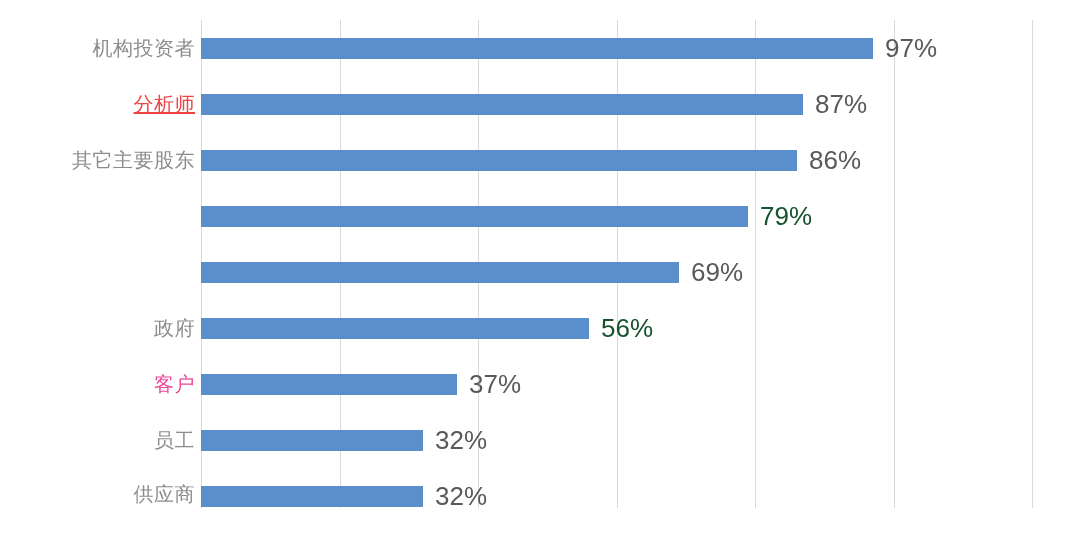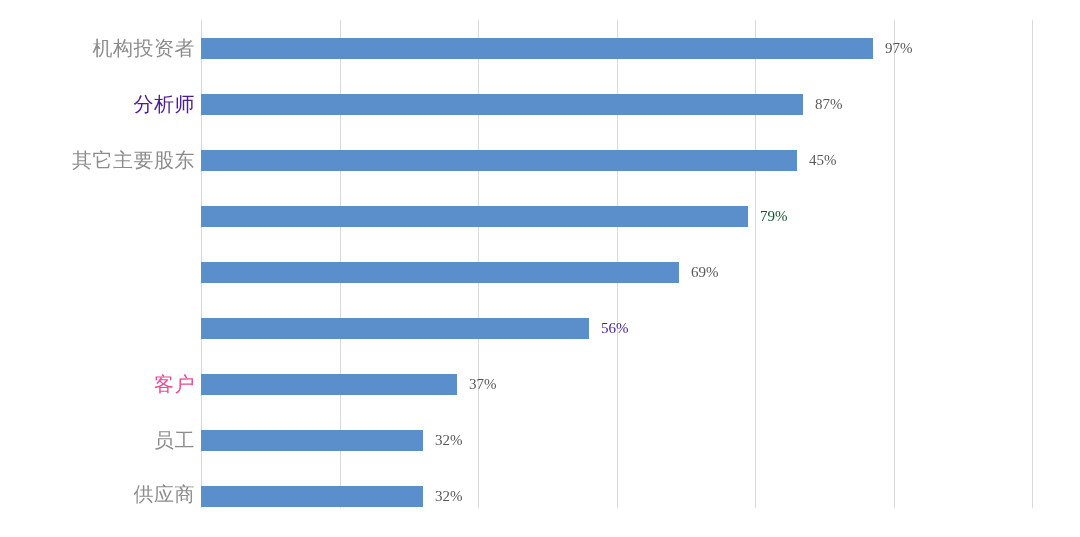--- a/index.html
+++ b/index.html
@@ -73,24 +73,24 @@
   .bar {
     position: absolute;
     left: 201px;
     height: 21px;
     background: #5b8fcc;
   }
 
   .value-label {
     position: absolute;
     color: #595959;
-    font-size: 15px;
+    font-size: 26px;
     line-height: 21px;
     white-space: nowrap;
-    font-family: Liberation Serif, serif;
+    font-family: Liberation Sans, sans-serif;
   }
 </style>
 </head>
 <body>
 
 <div id="chart-root" style="background: rgb(255, 255, 255);">
 
   <div id="plot-area">
     <div class="gridline" style="left: 0px; background: rgb(217, 217, 217);"></div>
     <div class="gridline" style="left: 138.5px; background: rgb(217, 217, 217);"></div>
@@ -103,44 +103,45 @@
 
   <div id="rows">
 
     <div class="bar-row" style="top:20px;">
       <div class="cat-label" style="color: rgb(140, 140, 140);">机构投资者</div>
       <div class="bar" style="width: 672px; background: rgb(91, 143, 204);"></div>
       <div class="value-label" style="left: 885px; color: rgb(89, 89, 89);">97%</div>
     </div>
 
     <div class="bar-row" style="top:76px;">
-      <div class="cat-label" style="color: #4c1d95;">分析师</div>
+      <div class="cat-label" style="color: #ef4444; text-decoration: underline;">分析师</div>
       <div class="bar" style="width: 602px; background: rgb(91, 143, 204);"></div>
       <div class="value-label" style="left: 815px; color: rgb(89, 89, 89);">87%</div>
     </div>
 
     <div class="bar-row" style="top:132px;">
       <div class="cat-label" style="color: rgb(140, 140, 140);">其它主要股东</div>
       <div class="bar" style="width: 596px; background: rgb(91, 143, 204);"></div>
-      <div class="value-label" style="left: 809px; color: rgb(89, 89, 89);">45%</div>
+      <div class="value-label" style="left: 809px; color: rgb(89, 89, 89);">86%</div>
     </div>
 
     <div class="bar-row" style="top:188px;">
       <div class="bar" style="width: 547px; background: rgb(91, 143, 204);"></div>
       <div class="value-label" style="left: 760px; color: #14532d;">79%</div>
     </div>
 
     <div class="bar-row" style="top:244px;">
       <div class="bar" style="width: 478px; background: rgb(91, 143, 204);"></div>
       <div class="value-label" style="left: 691px; color: rgb(89, 89, 89);">69%</div>
     </div>
 
     <div class="bar-row" style="top:300px;">
+      <div class="cat-label" style="color: rgb(140, 140, 140);">政府</div>
       <div class="bar" style="width: 388px; background: rgb(91, 143, 204);"></div>
-      <div class="value-label" style="left: 601px; color: #4c1d95;">56%</div>
+      <div class="value-label" style="left: 601px; color: #14532d;">56%</div>
     </div>
 
     <div class="bar-row" style="top:356px;">
       <div class="cat-label" style="color: #ec4899;">客户</div>
       <div class="bar" style="width: 256px; background: rgb(91, 143, 204);"></div>
       <div class="value-label" style="left: 469px; color: rgb(89, 89, 89);">37%</div>
     </div>
 
     <div class="bar-row" style="top:412px;">
       <div class="cat-label" style="color: rgb(140, 140, 140);">员工</div>

